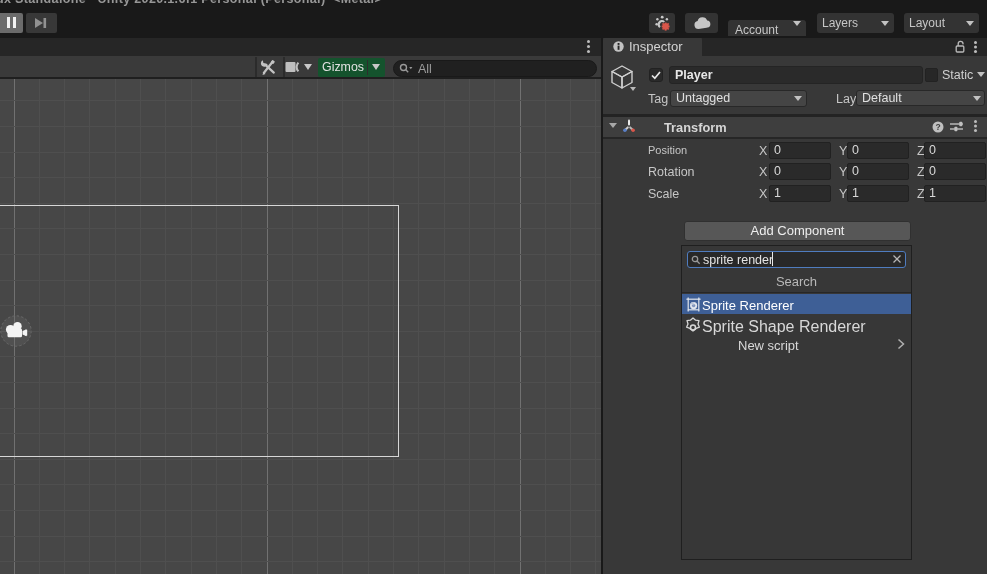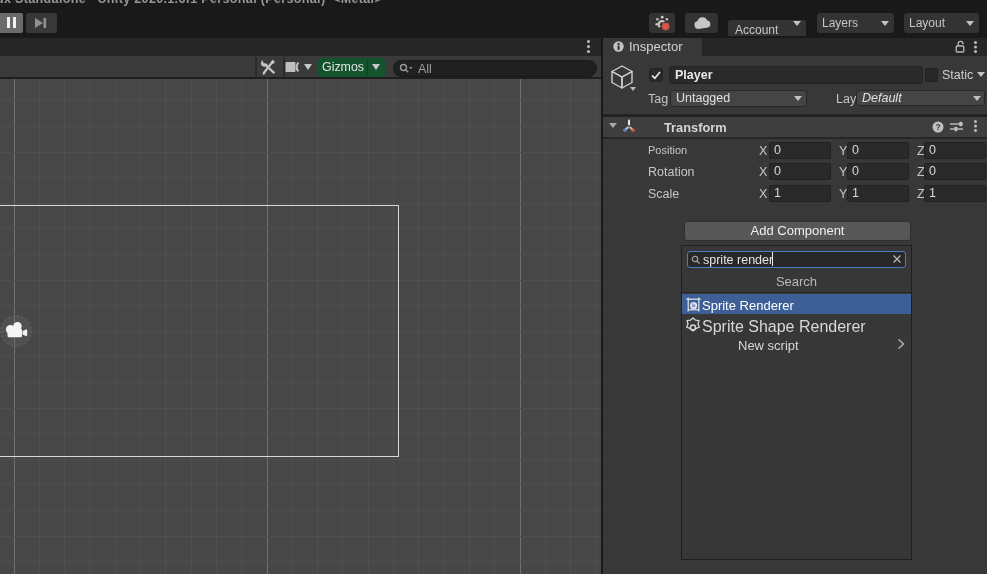--- a/index.html
+++ b/index.html
@@ -201,21 +201,21 @@
 <div class="abs" style="left:669px;top:66px;width:254px;height:18px;background:#2a2a2a;border:1px solid #242424;border-radius:3px;color:#e8e8e8;font-size:12.5px;font-weight:bold;line-height:16px;padding-left:5px;">Player</div>
 
 <div class="abs" style="left:925px;top:68px;width:13px;height:14px;background:#272727;border:1px solid #222222;border-radius:2px;"></div>
 <div class="abs" style="left:942px;top:68px;color:#d0d0d0;font-size:12.5px;">Static</div>
 <div class="abs tri-d" style="left:977px;top:72px;border-left-width:4px;border-right-width:4px;border-top-width:5px;"></div>
 
 <div class="abs" style="left:648px;top:92px;color:#c6c6c6;font-size:12.5px;">Tag</div>
 <div class="abs" style="left:670px;top:90px;width:137px;height:17px;background:#454545;border:1px solid #282828;border-radius:3px;color:#e0e0e0;font-size:12.5px;line-height:15px;padding-left:5px;">Untagged</div>
 <div class="abs tri-d" style="left:794px;top:96px;"></div>
 <div class="abs" style="left:820px;top:92px;color:#c6c6c6;font-size:12.5px;margin-left:16px;">Layer</div>
-<div class="abs" style="left:856px;top:90px;width:129px;height:16px;background:#454545;border:1px solid #282828;border-radius:3px;color:#e0e0e0;font-size:12.5px;line-height:15px;padding-left:5px;font-style:italic;">Default</div>
+<div class="abs" style="left:856px;top:90px;width:129px;height:16px;background:#454545;border:1px solid #282828;border-radius:3px;color:#e0e0e0;font-size:12.5px;line-height:15px;padding-left:5px;">Default</div>
 <div class="abs tri-d" style="left:973px;top:96px;"></div>
 
 <div class="abs" style="left:603px;top:113.5px;width:384px;height:3px;background:#232323;"></div>
 <div class="abs" style="left:603px;top:116.5px;width:384px;height:20px;background:#3e3e3e;"></div>
 <div class="abs" style="left:603px;top:136.5px;width:384px;height:2px;background:#262626;"></div>
 <div class="abs tri-d" style="left:609px;top:122.5px;border-top-color:#a8a8a8;border-left-width:4px;border-right-width:4px;border-top-width:5.5px;"></div>
 <svg class="abs" style="left:621px;top:118px;" width="16" height="16" viewBox="0 0 16 16">
   <g stroke-width="2" stroke-linecap="round">
     <line x1="8" y1="2.6" x2="8" y2="6.4" stroke="#ececec"></line>
     <line x1="6.8" y1="9.4" x2="4.6" y2="11.4" stroke="#cfcfcf"></line>

